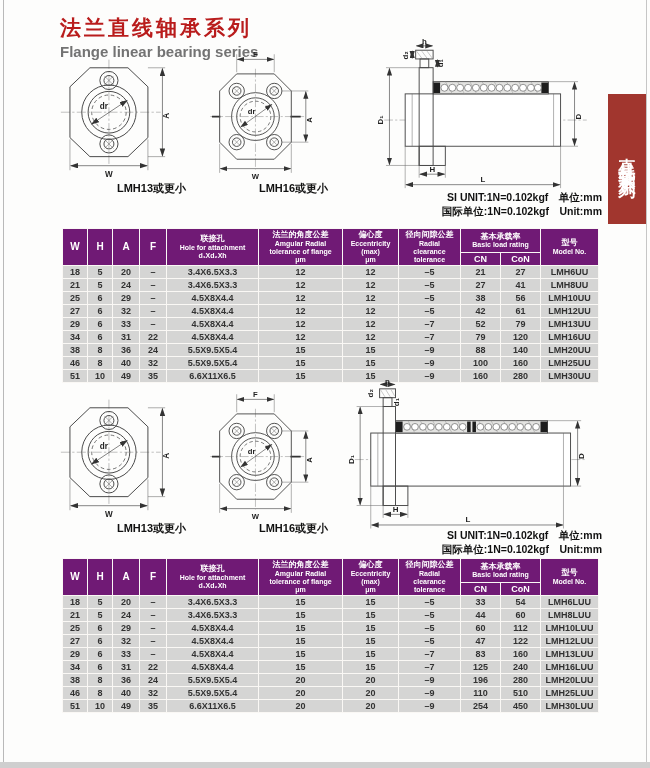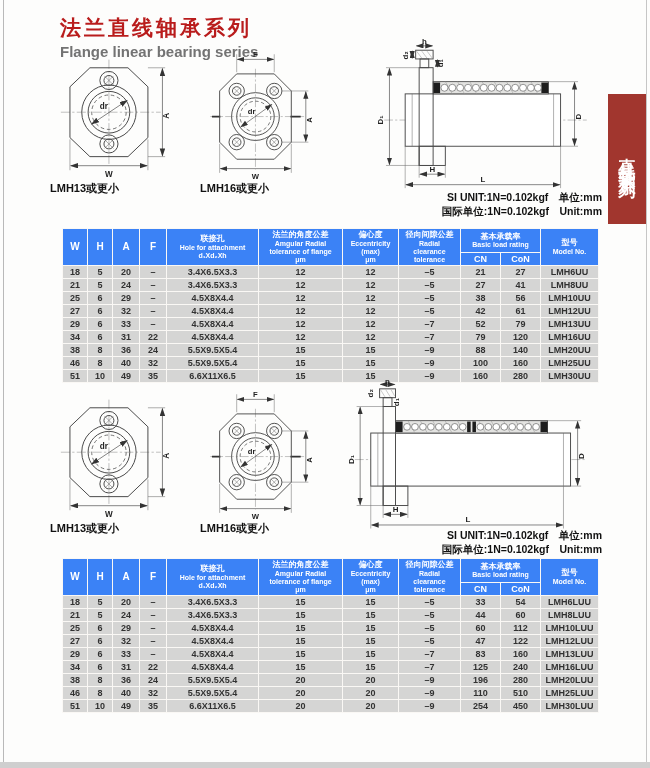--- a/index.html
+++ b/index.html
@@ -16,40 +16,40 @@
   .sidebar-tab{position:absolute;left:608px;top:94px;width:38px;height:130px;background:#a1362e;
                color:#fff;display:flex;align-items:center;justify-content:center;
                writing-mode:vertical-rl;text-orientation:upright;
                font-size:17px;font-weight:bold;letter-spacing:5px;}
 
   .si-note{position:absolute;left:330px;width:272px;text-align:right;font-size:10.5px;
            font-weight:bold;color:#111;line-height:1.35;}
   #si1{top:190px;} #si2{top:528px;}
 
   .fig{position:absolute;}
-  .fig-caption{position:absolute;text-align:left;font-size:11px;font-weight:bold;color:#111;}
+  .fig-caption{position:absolute;text-align:right;font-size:11px;font-weight:bold;color:#111;}
 
   
   svg text{fill:#222;font-size:9px;font-weight:bold;font-family:"Liberation Sans","DejaVu Sans",sans-serif;}
   .ln{fill:none;stroke:#4a4a4a;stroke-width:1.1;}
   .lnf{fill:#ffffff;stroke:#4a4a4a;stroke-width:1.1;}
   .thin{fill:none;stroke:#6a6a6a;stroke-width:.6;}
   .cl{fill:none;stroke:#8a8a8a;stroke-width:.6;stroke-dasharray:10 2.5 2.5 2.5;}
   .dash{fill:none;stroke:#555;stroke-width:.9;stroke-dasharray:4 3;}
   .dim{fill:none;stroke:#3d3d3d;stroke-width:.7;}
   .hatch{stroke:#9a9a9a;stroke-width:.6;}
   .seal{fill:#1d1d1d;stroke:none;}
   .shell{fill:#e3e3e1;stroke:#4a4a4a;stroke-width:1;}
   .ball{fill:#fff;stroke:#555;stroke-width:.7;}
   .tick{stroke:#333;stroke-width:2;}
 
   
   table.dtable{position:absolute;left:62px;width:536px;border-collapse:collapse;table-layout:fixed;}
   #t1{top:228px;} #t2{top:558px;}
-  .dtable th{background:#3b82f6;color:#fff;border:1px solid #faf8f5;padding:1px 0;
+  .dtable th{background:#701a75;color:#fff;border:1px solid #faf8f5;padding:1px 0;
              vertical-align:middle;text-align:center;font-weight:bold;}
   .dtable th .zh{font-size:8px;line-height:9.5px;}
   .dtable th .en{font-size:7px;line-height:8px;}
   .dtable th.single{font-size:10px;}
   .dtable tr.subhead th{font-size:9px;height:12px;padding:0;margin-left:33px;}
   .dtable td{background:#d5d5d4;border:1px solid #faf8f5;text-align:center;
              font-size:9px;font-weight:bold;color:#323232;height:12px;padding:0;}
 </style>
 </head>
 <body>

